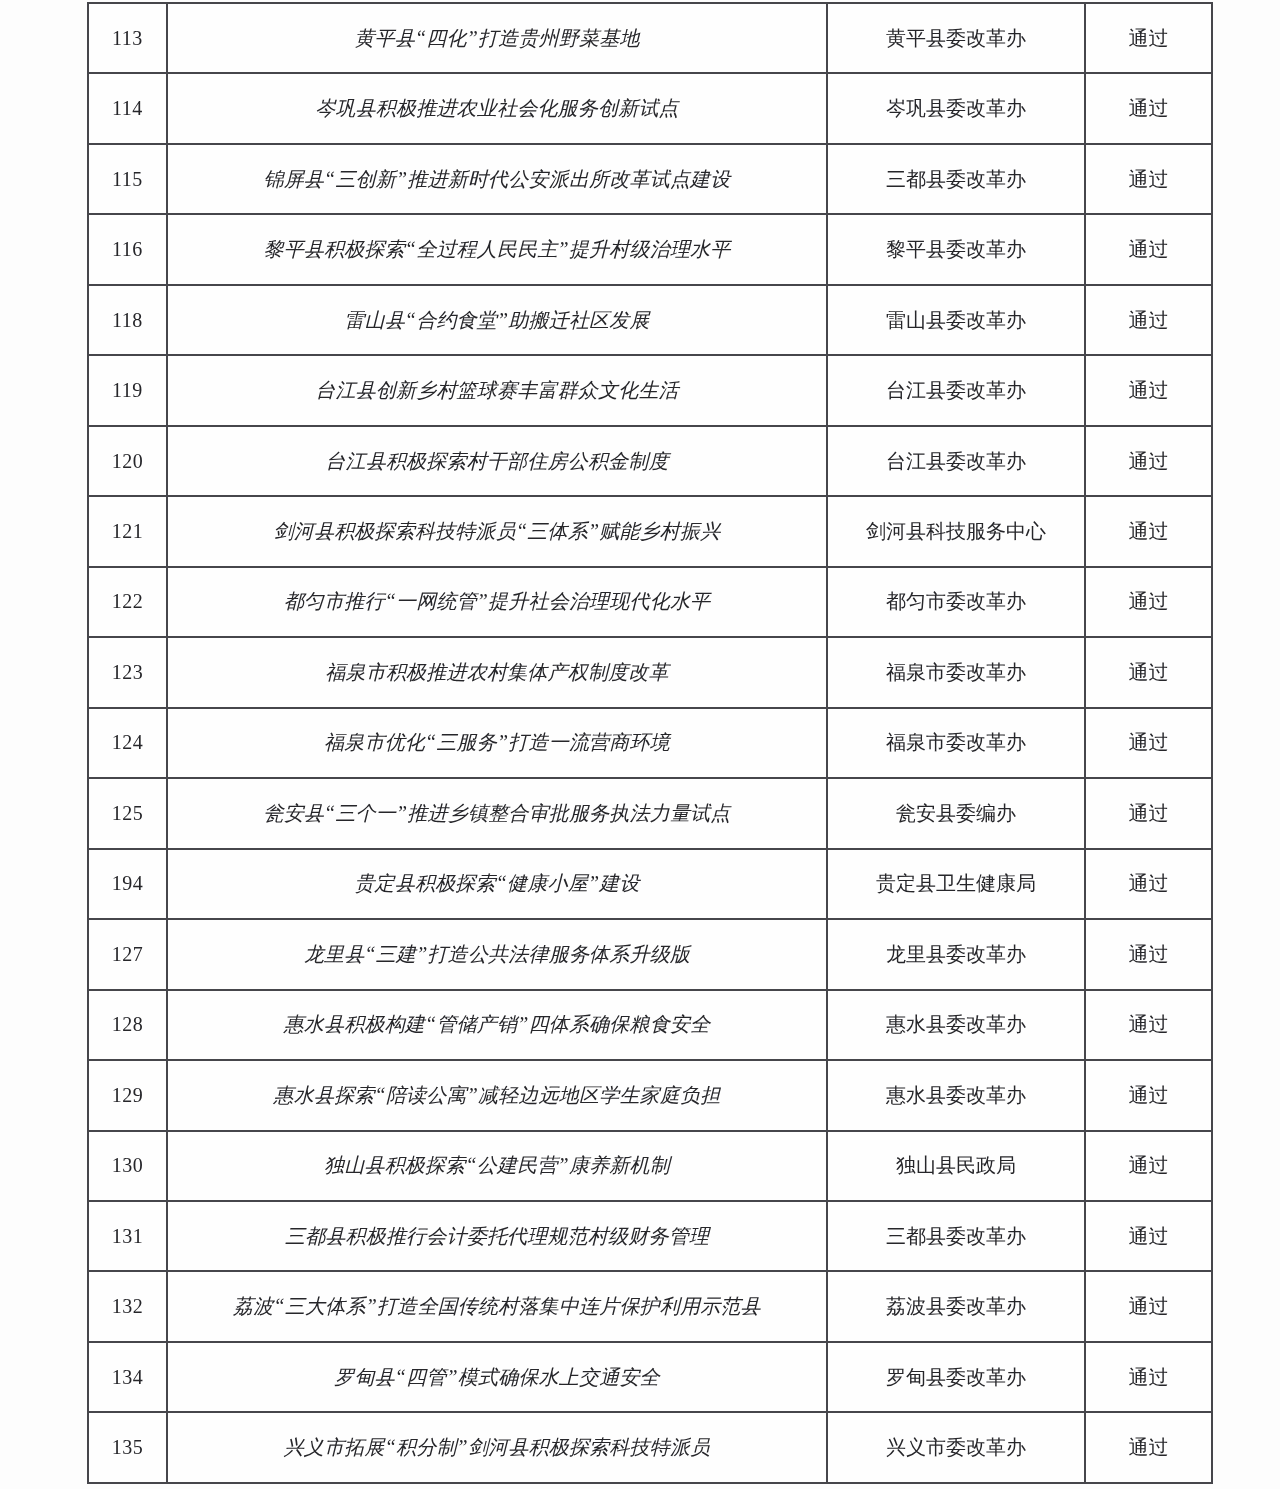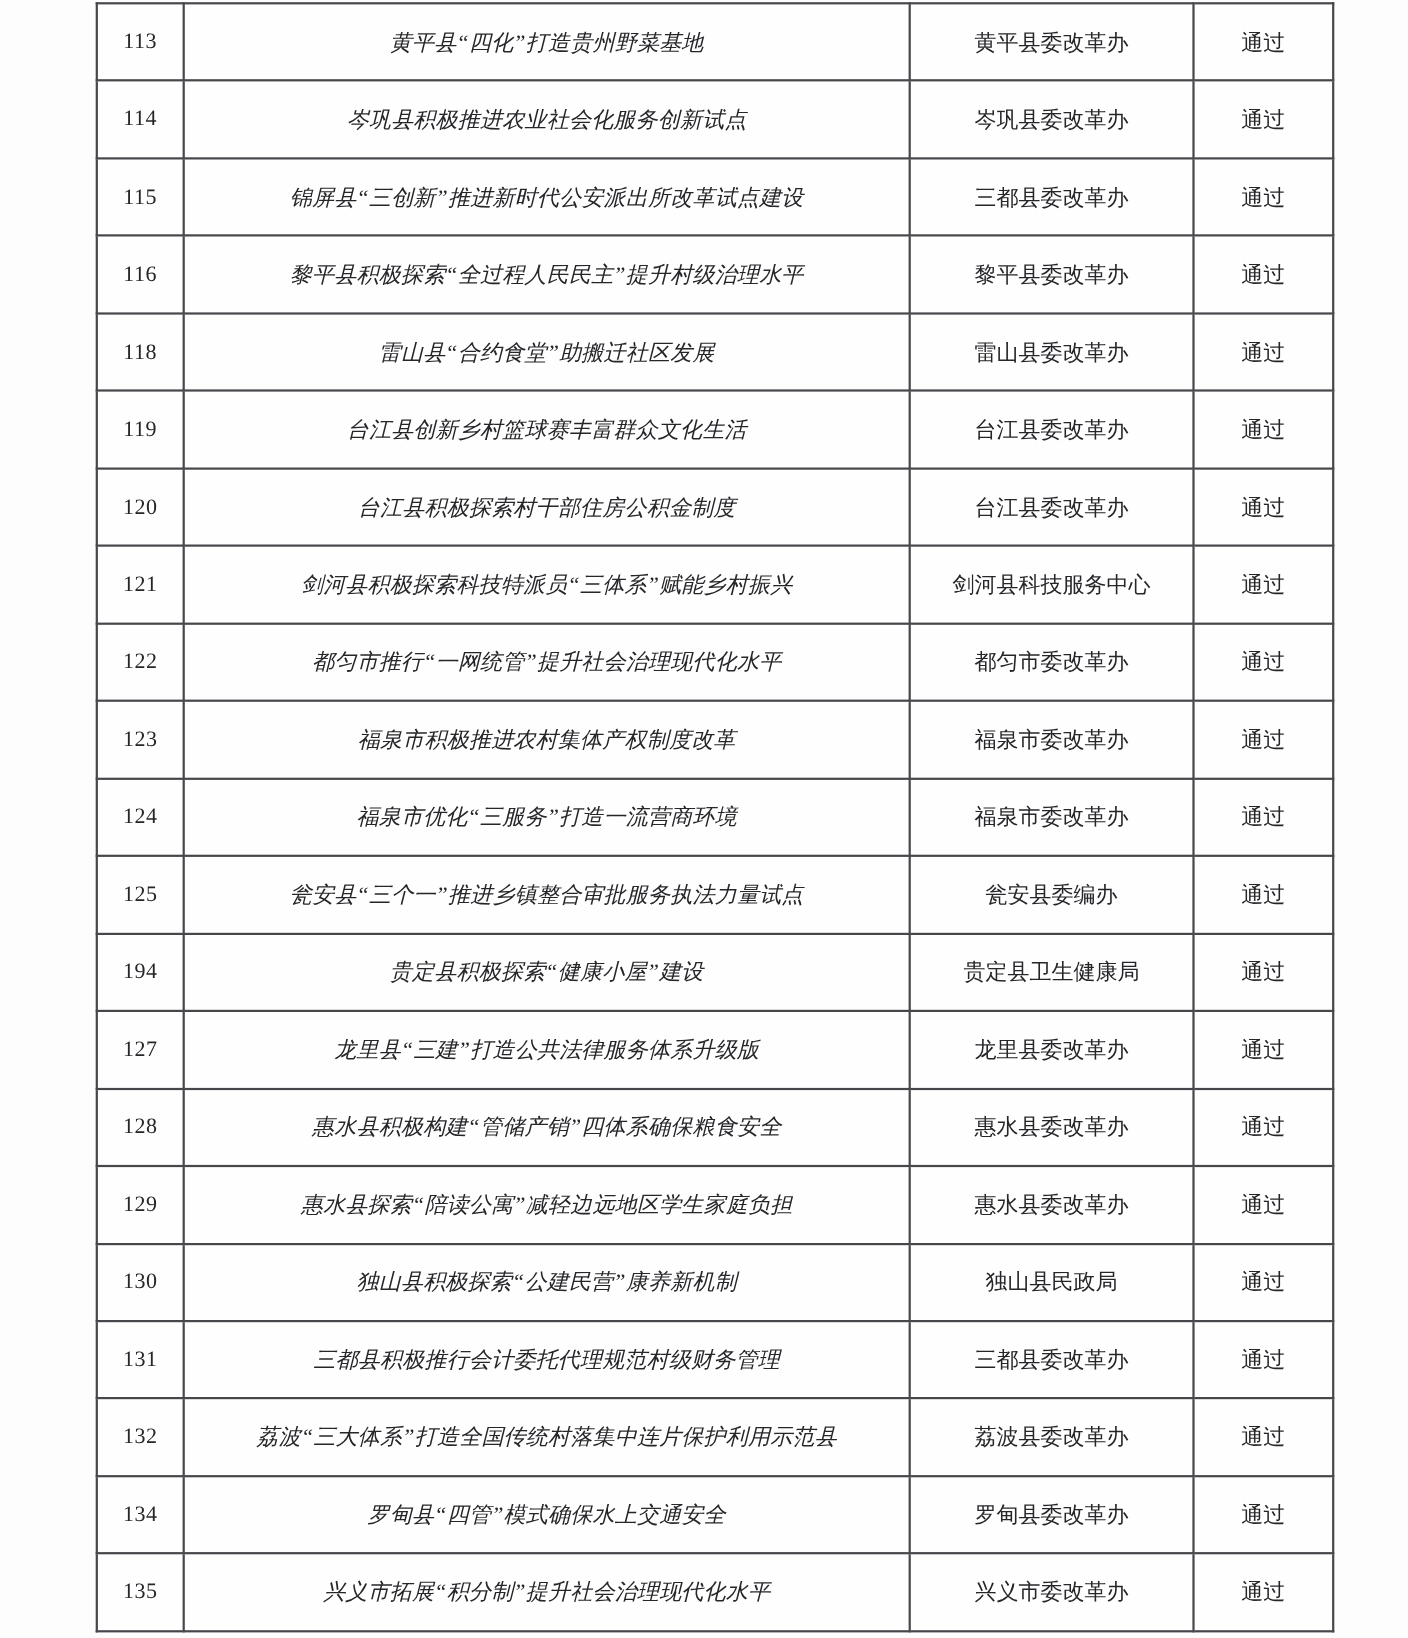--- a/index.html
+++ b/index.html
@@ -198,21 +198,21 @@
 
   <tr>
     <td class="col-no">134</td>
     <td class="col-title">罗甸县“四管”模式确保水上交通安全</td>
     <td class="col-org">罗甸县委改革办</td>
     <td class="col-status">通过</td>
   </tr>
 
   <tr>
     <td class="col-no">135</td>
-    <td class="col-title">兴义市拓展“积分制”提升社会治理现代化水平</td>
+    <td class="col-title">兴义市拓展“积分制”剑河县积极探索科技特派员</td>
     <td class="col-org">兴义市委改革办</td>
     <td class="col-status">通过</td>
   </tr>
 
 </tbody>
     </table>
   </div>
 </div>
 
 </body></html>

